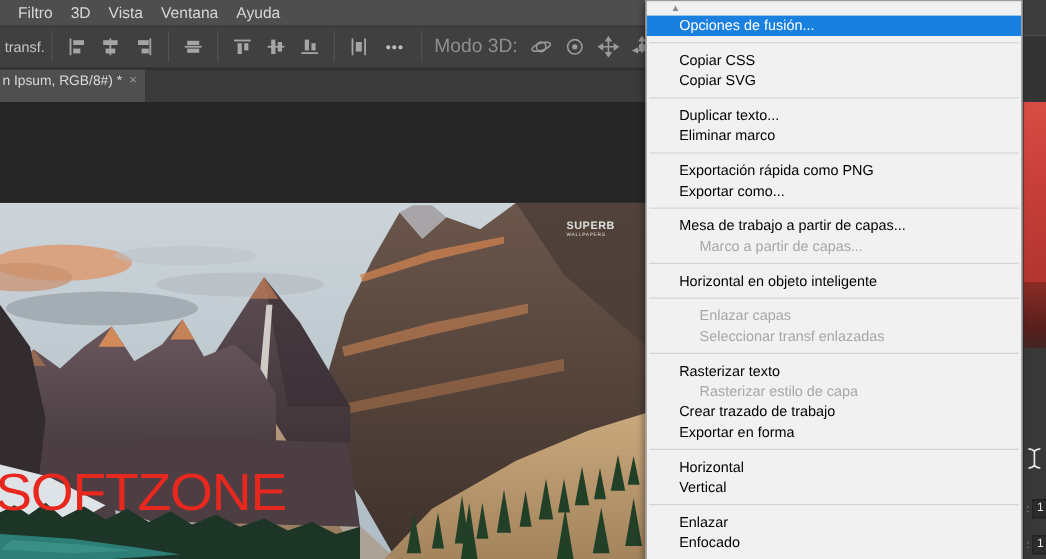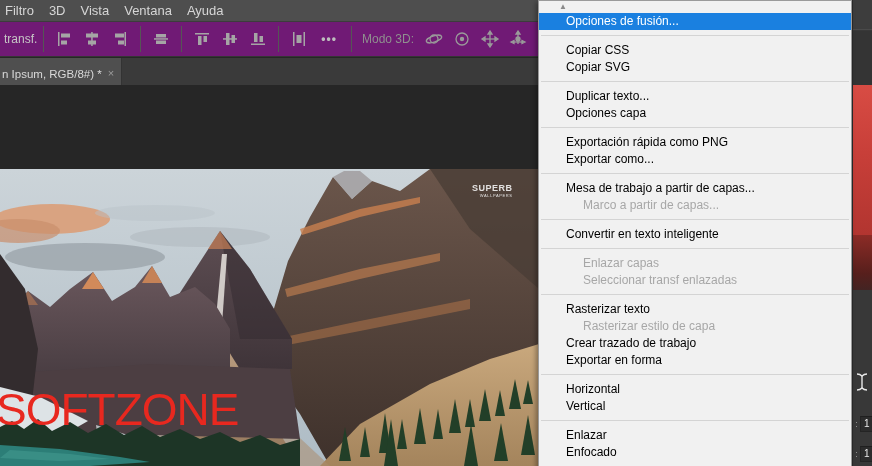--- a/index.html
+++ b/index.html
@@ -6,58 +6,58 @@
   html,body { background:#222; }
   #screen {
     position:relative; width:872px; height:466px; overflow:hidden;
     font-family:"Liberation Sans", sans-serif;
     background:#262626;
   }
   
   .menubar {
     position:absolute; left:0; top:0; width:872px; height:22px;
     background:#4e4e4e; border-bottom:1px solid #3c3c3c;
-    display:flex; align-items:center; padding-left:5px; gap:15px; z-index:2;
+    display:flex; align-items:center; padding-left:15px; gap:15px; z-index:2;
   }
   .menubar .menu-item { color:#d6d6d6; font-size:13px; cursor:default; }
   
   .optionsbar {
     position:absolute; left:0; top:22px; width:872px; height:35px;
-    background:#701a75; border-bottom:1px solid #353535;
+    background:#404040; border-bottom:1px solid #353535;
     display:flex; align-items:center; z-index:2;
   }
   .ob-label { color:#c6c6c6; font-size:12px; margin-left:4px; white-space:nowrap; }
   .ob-div { width:1px; height:26px; background:#383838; border-right:1px solid #555; margin:0 6px; }
   .ob-btn { width:26px; height:24px; display:flex; align-items:center; justify-content:center; margin:0 1px; }
   .ob-btn svg { display:block; }
   .ob-more { color:#bdbdbd; font-size:12px; letter-spacing:1px; font-weight:bold; margin:0 8px; }
-  .ob-mode3d { color:#8f8f8f; font-size:12px; margin:0 6px 0 4px; white-space:nowrap; }
+  .ob-mode3d { color:#8f8f8f; font-size:16px; margin:0 6px 0 4px; white-space:nowrap; }
   
   .tabbar {
     position:absolute; left:0; top:58px; width:872px; height:27px;
     background:#3a3a3a; z-index:2;
   }
   .doc-tab {
     position:absolute; left:0; top:0; width:122px; height:27px;
     background:#4f4f4f; border-right:1px solid #333;
-    display:flex; align-items:center; padding:4px 4px 0 2px;
+    display:flex; padding:4px 4px 0 2px;
   }
   .doc-tab .tab-title { color:#d9d9d9; font-size:11.5px; white-space:nowrap; overflow:hidden; }
   .doc-tab .tab-close { color:#9b9b9b; font-size:11px; margin-left:6px; line-height:1; }
   
   .canvas { position:absolute; left:0; top:85px; width:872px; height:381px; background:#262626; z-index:1; }
   .photo { position:absolute; left:0; top:84px; width:539px; height:297px; }
   .photo svg { display:block; width:539px; height:297px; }
   .softzone {
     position:absolute; left:-4px; top:298px; z-index:2;
     font-size:46px; font-weight:400; letter-spacing:-1px;
     color:#e8281f; white-space:nowrap; transform:scaleY(.95);
   }
   .watermark {
-    position:absolute; left:472px; top:99px; z-index:2; text-align:right;
+    position:absolute; left:472px; top:99px; z-index:2; text-align:left;
     color:#f2f2f2; opacity:.9; line-height:1;
   }
   .watermark .wm1 { font-size:9px; font-weight:bold; letter-spacing:.5px; }
   .watermark .wm2 { font-size:4px; letter-spacing:.6px; margin-top:1px; }
   
   .context-menu {
     position:absolute; left:538px; top:0; width:314px; height:480px;
     background:#f1f1f1; border:1px solid #9a9a9a; z-index:10;
     box-shadow:-2px 2px 5px rgba(0,0,0,.35);
   }
@@ -342,29 +342,29 @@
     <div class="cm-scroll">
       <span class="arrow">▲</span>
     </div>
     <div>
         <div class="cm-item highlighted">Opciones de fusión...</div>
         <div class="cm-sep"></div>
         <div class="cm-item normal">Copiar CSS</div>
         <div class="cm-item normal">Copiar SVG</div>
         <div class="cm-sep"></div>
         <div class="cm-item normal">Duplicar texto...</div>
-        <div class="cm-item normal">Opciones capa</div>
+        <div class="cm-item normal">Eliminar marco</div>
         <div class="cm-sep"></div>
         <div class="cm-item normal">Exportación rápida como PNG</div>
         <div class="cm-item normal">Exportar como...</div>
         <div class="cm-sep"></div>
         <div class="cm-item normal">Mesa de trabajo a partir de capas...</div>
         <div class="cm-item disabled">Marco a partir de capas...</div>
         <div class="cm-sep"></div>
-        <div class="cm-item normal">Convertir en texto inteligente</div>
+        <div class="cm-item normal">Horizontal en objeto inteligente</div>
         <div class="cm-sep"></div>
         <div class="cm-item disabled">Enlazar capas</div>
         <div class="cm-item disabled">Seleccionar transf enlazadas</div>
         <div class="cm-sep"></div>
         <div class="cm-item normal">Rasterizar texto</div>
         <div class="cm-item disabled">Rasterizar estilo de capa</div>
         <div class="cm-item normal">Crear trazado de trabajo</div>
         <div class="cm-item normal">Exportar en forma</div>
         <div class="cm-sep"></div>
         <div class="cm-item normal">Horizontal</div>

